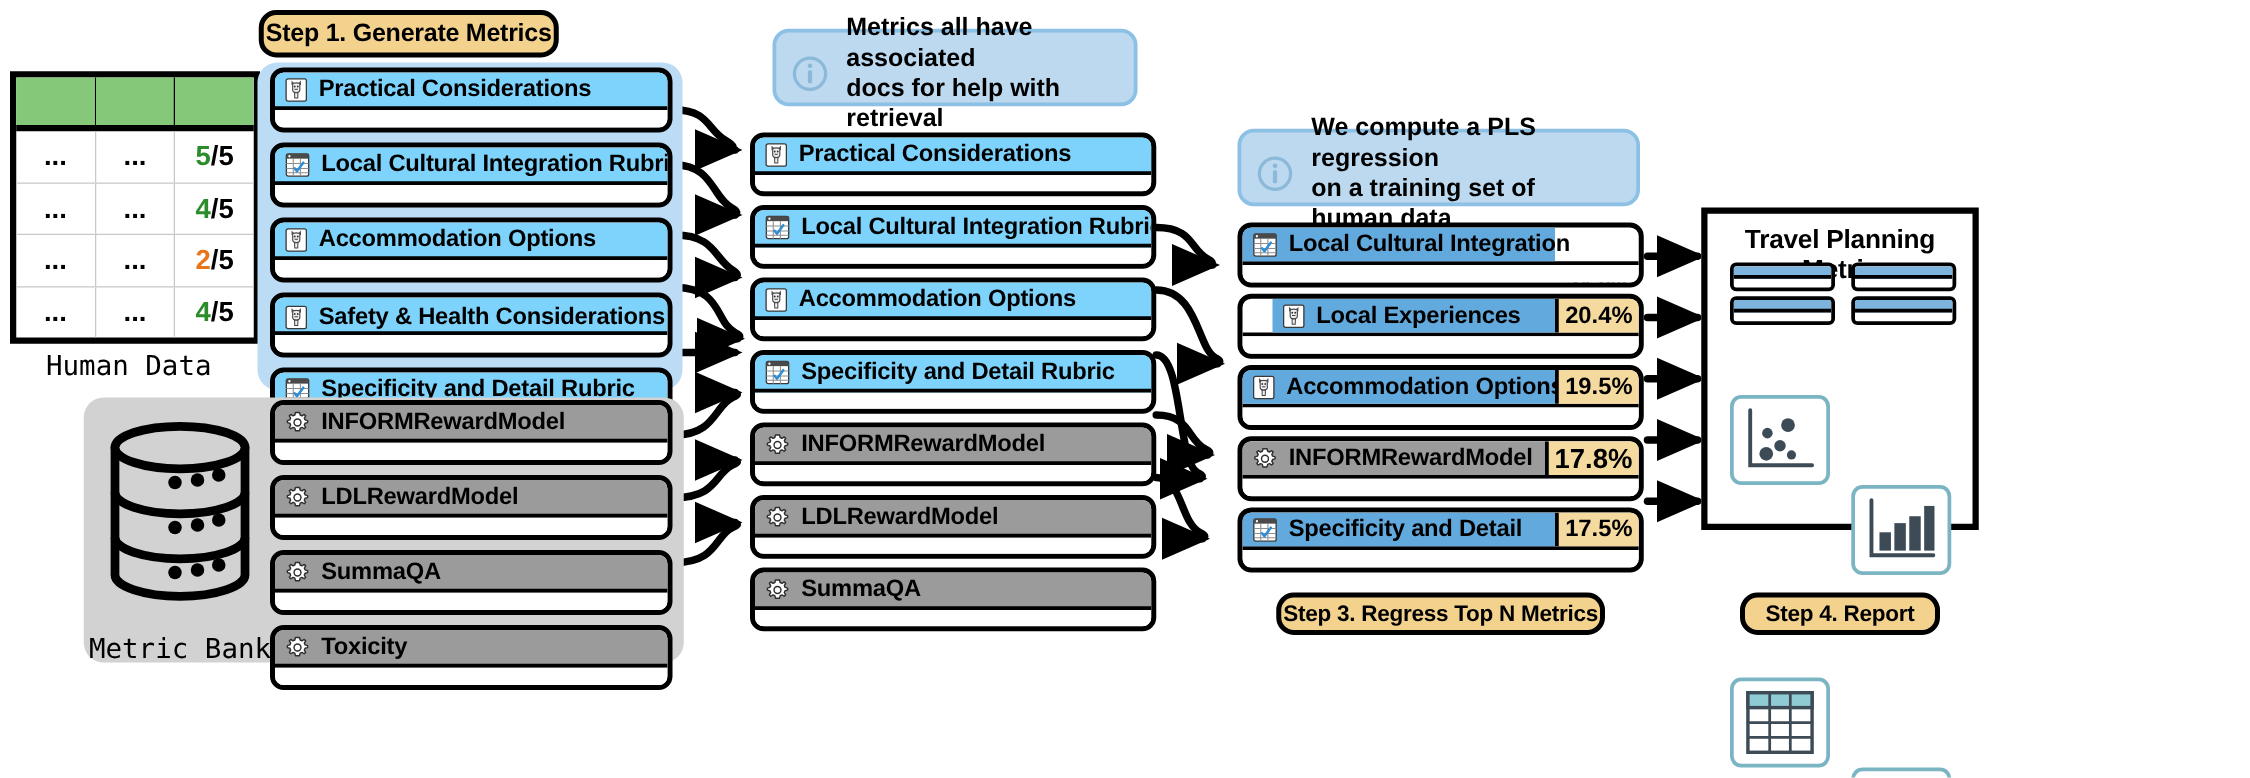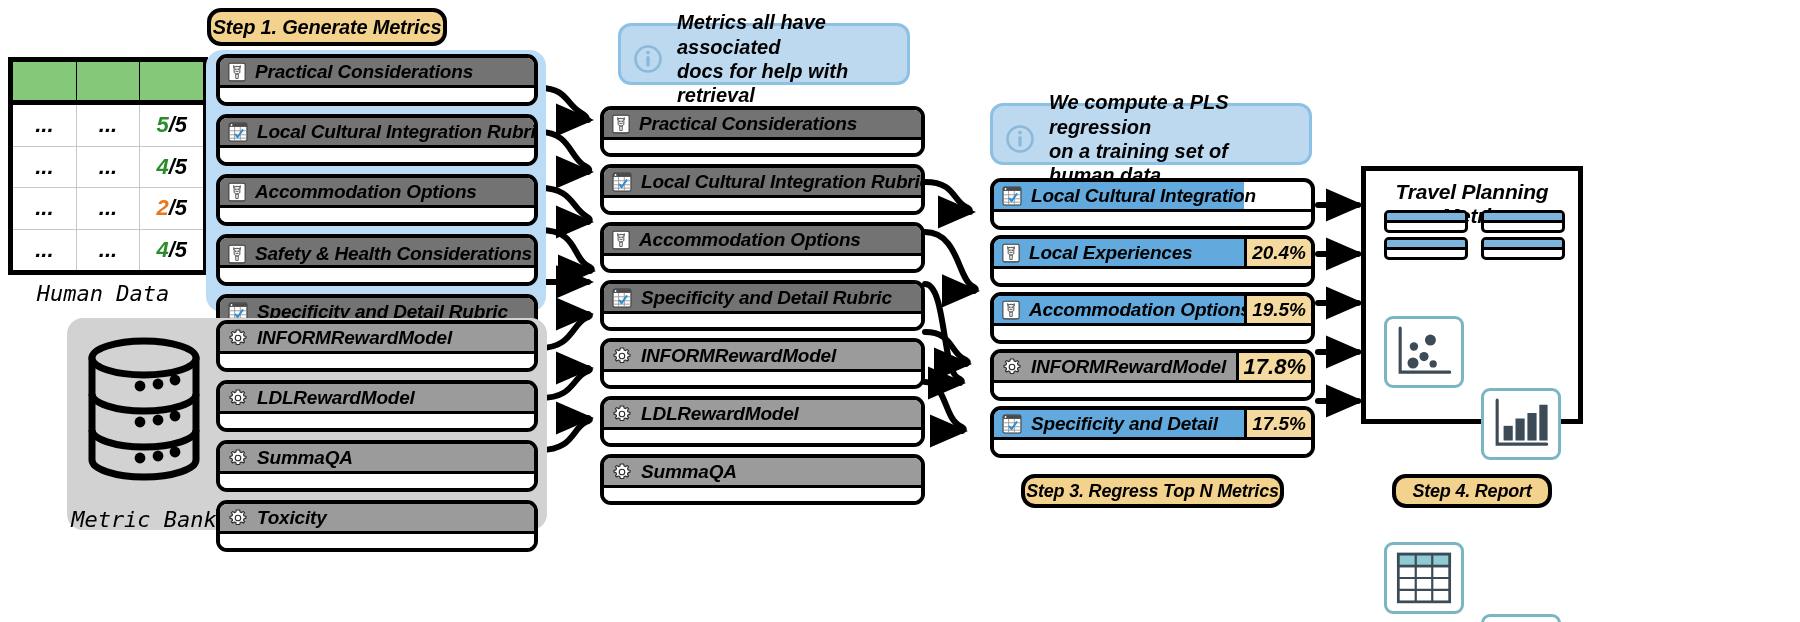--- a/index.html
+++ b/index.html
@@ -4,21 +4,21 @@
 <title>Metric Pipeline Diagram</title>
 <style>
   html,body{margin:0;padding:0;}
   body{
     width:1800px;height:622px;
     background:#ffffff;
     font-family:"Liberation Sans", sans-serif;
     overflow:hidden;
     position:relative;
   }
-  #stage{position:absolute;left:0;top:0;width:1488px;height:622px;font-style:italic;}
+  #stage{position:absolute;left:0;top:0;width:1488px;height:622px;}
 
   
   .abs{position:absolute;box-sizing:border-box;}
 
   
   .step-pill{
     background:#f2d28c;
     border:4px solid #000;
     border-radius:14px;
     display:flex;align-items:center;justify-content:center;
@@ -73,21 +73,21 @@
     display:flex;flex-direction:column;
   }
   .card-bar{
     flex:0 0 auto;
     display:flex;align-items:center;
     gap:9px;
     padding:0 8px;
     border-bottom:3px solid #000;
     position:relative;
   }
-  .card-bar.blue{background:#737373;}
+  .card-bar.blue{background:#7dd3fc;}
   .card-bar.gray{background:#9b9b9b;}
   .card-body{flex:1 1 auto;background:#fff;}
   .card-label{
     font-size:19px;font-weight:bold;color:#000;white-space:nowrap;
     letter-spacing:-0.2px;
   }
 
   
   .card-topline{display:flex;align-items:stretch;border-bottom:3px solid #000;}
   .card-topline .fillbar{
@@ -576,21 +576,21 @@
         <path d="M10,16.4 L12.4,19.6 L19,10.6" fill="none" stroke="#2e8fd6" stroke-width="2.6" stroke-linecap="round" stroke-linejoin="round"></path>
       </svg>
             </span>
            <span class="card-label" style="font-size:19px;">Local Cultural Integration</span>
          </div>
          <div class="badge" style="font-size:19px;margin-top:48px;">24.8%</div>
        </div>
        <div class="card-body"></div>
       </div>
       <div class="card" style="height: 44px; margin-bottom: 5px;">
-        <div class="card-topline" style="height:27px;">
+        <div class="card-topline" style="height:27px;padding-left:24px;">
          <div class="fillbar blue" style="background:#62a9dd;">
            <span class="icn">
       <svg viewBox="0 0 24 26" width="18" height="22">
         <rect x="1.2" y="1.2" width="21.6" height="23.6" rx="2" fill="#fff" stroke="#3a3a3a" stroke-width="1.4"></rect>
         <path d="M7.6,7.6 L7.6,4.4 L9.6,6.4 M16.4,7.6 L16.4,4.4 L14.4,6.4" stroke="#555" stroke-width="1.3" fill="none"></path>
         <path d="M8.2,6.6 C8.2,5 15.8,5 15.8,6.6 L15.8,13 C15.8,16.6 8.2,16.6 8.2,13 Z" fill="#efefef" stroke="#444" stroke-width="1.2"></path>
         <path d="M10.2,16 L13.8,16 L13.6,21.6 L10.4,21.6 Z" fill="#efefef" stroke="#444" stroke-width="1.1"></path>
         <circle cx="10.4" cy="9.2" r="1" fill="#333"></circle>
                 <circle cx="13.6" cy="9.2" r="1" fill="#333"></circle>
         <path d="M10.6,12.2 L13.4,12.2" stroke="#333" stroke-width="1" stroke-linecap="round"></path>

